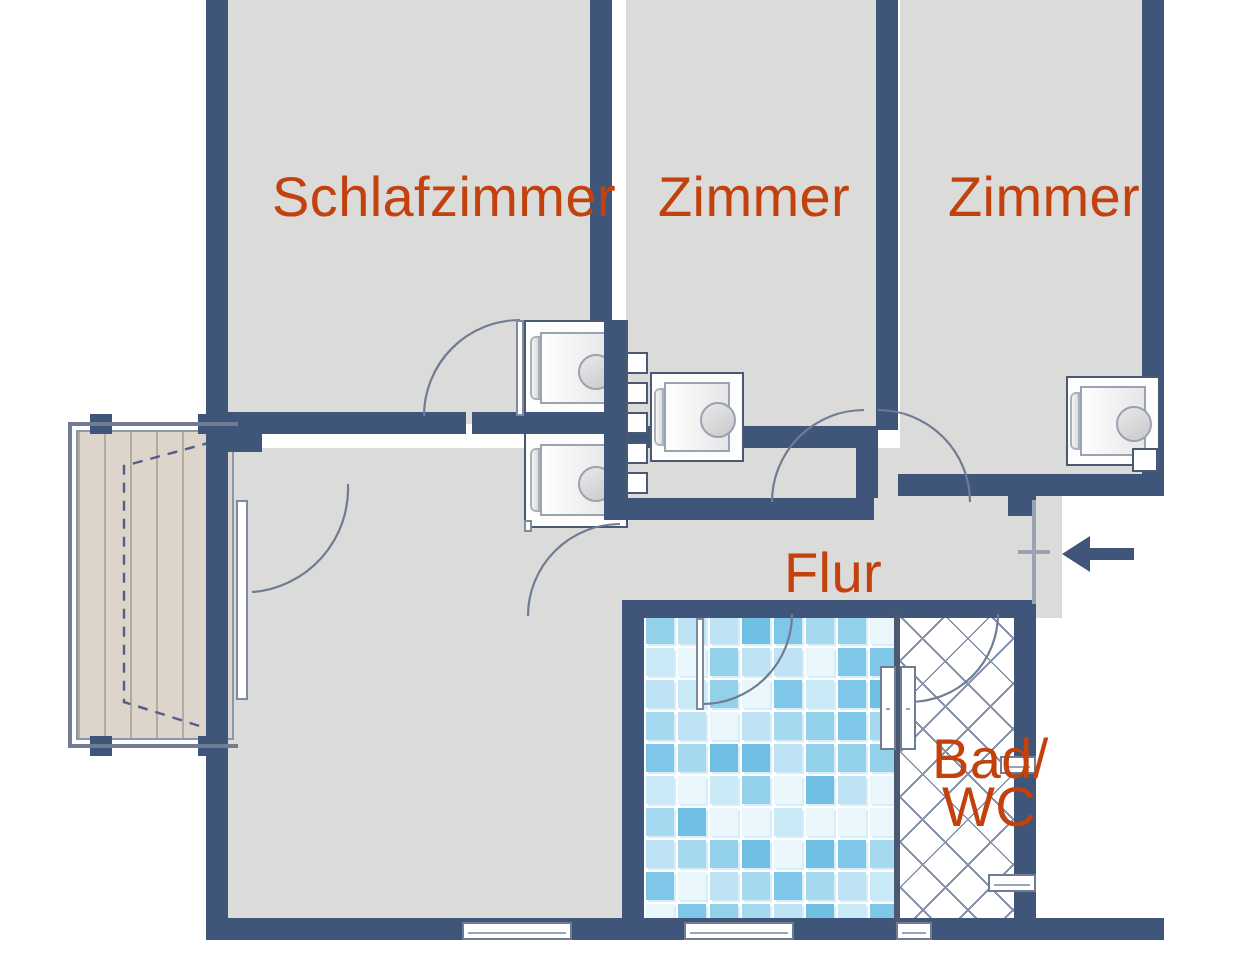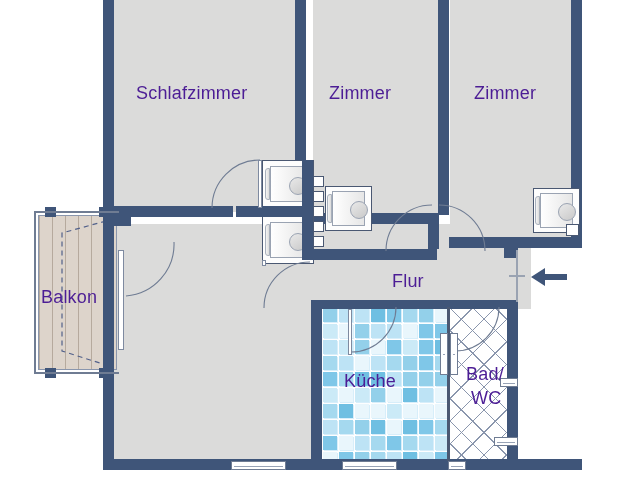--- a/index.html
+++ b/index.html
@@ -9,22 +9,22 @@
     width:621px;height:480px;
     background:#ffffff;
     overflow:hidden;
   }
   .room{position:absolute;box-sizing:border-box;}
   .fill-gray{background:#dbdbda;}
   .wall{position:absolute;background:#3f5579;box-sizing:border-box;}
   .wall-line{position:absolute;background:#8a96ad;}
   .label{
     position:absolute;
-    color:#4c1d95;
-    font-size:18px;
+    color:#c2410c;
+    font-size:28px;
     font-family:"Liberation Sans",sans-serif;
     white-space:nowrap;
     letter-spacing:.2px;
     line-height:1.08;
   }
   .label.two{line-height:1.12;text-align:center;}
   
   .tiles{
     position:absolute;
     background-color:#d7eefa;
@@ -296,19 +296,17 @@
 
   <div class="entry-line" style="left:516px;top:250px;width:2px;height:52px;"></div>
   <div class="dimtick" style="left:509px;top:275px;width:16px;height:2px;"></div>
   <svg class="entry-arrow" style="left:531px;top:268px;width:36px;height:18px;" viewBox="0 0 36 18">
     <path d="M 36 6 L 14 6 L 14 0 L 0 9 L 14 18 L 14 12 L 36 12 Z"></path>
   </svg>
 
   <div class="label" style="left:136px;top:84px;">Schlafzimmer</div>
   <div class="label" style="left:329px;top:84px;">Zimmer</div>
   <div class="label" style="left:474px;top:84px;">Zimmer</div>
-  <div class="label" style="left:41px;top:288px;">Balkon</div>
   <div class="label" style="left:392px;top:272px;">Flur</div>
-  <div class="label" style="left:344px;top:372px;">Küche</div>
   <div class="label two" style="left:466px;top:364px;">Bad/</div>
   <div class="label two" style="left:471px;top:388px;">WC</div>
 
 </div>
 
 </body></html>

